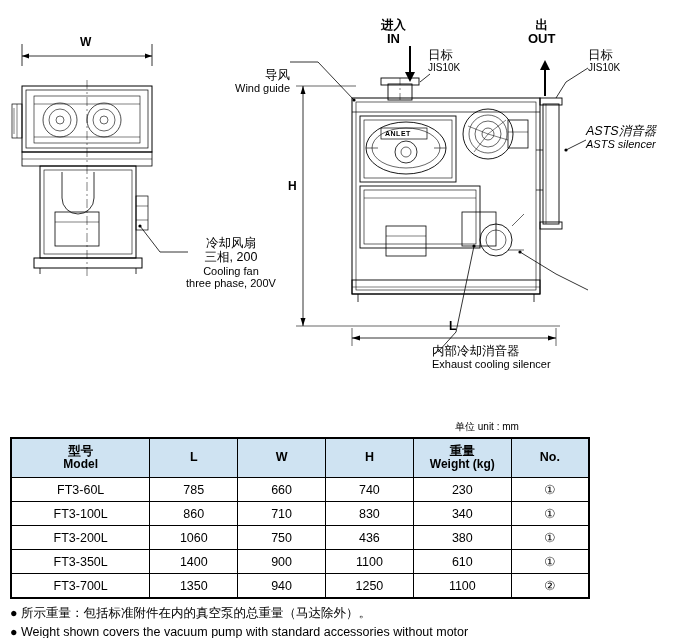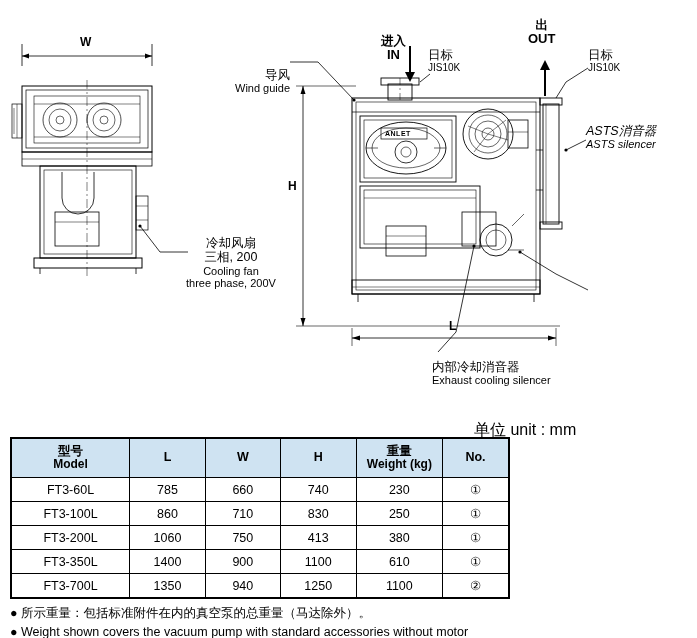--- a/index.html
+++ b/index.html
@@ -15,26 +15,26 @@
   .lbl{font-size:12px;line-height:1.15;white-space:nowrap;}
   .lbl .cn{font-size:12.5px;}
   .lbl .en{font-size:11px;}
   .b{font-weight:bold;}
   .center{text-align:center;}
 
   
   #drawing{left:0;top:0;width:697px;height:400px;}
 
   
-  #unit-note{left:474px;top:420px;font-size:16px;}
+  #unit-note{left:455px;top:420px;font-size:10px;}
   table{
     position:absolute;
     left:10px;top:437px;
     border-collapse:collapse;
-    width:500px;
+    width:580px;
     background:#fff;
   }
   th,td{
     border:1px solid #000;
     text-align:center;
     font-size:12.5px;
     padding:0;
     height:23px;
   }
   thead th{
@@ -201,21 +201,21 @@
   
   <div class="abs lbl b center" style="left:80px;top:36px;font-size:12px;">W</div>
   <div class="abs lbl b center" style="left:288px;top:180px;font-size:12px;">H</div>
   <div class="abs lbl b center" style="left:449px;top:320px;font-size:12px;">L</div>
 
   <div class="abs lbl" style="left:235px;top:68px;text-align:right;">
     <div class="cn">导风</div>
     <div class="en">Wind guide</div>
   </div>
 
-  <div class="abs lbl b center" style="left:381px;top:18px;margin-top:16px;">
+  <div class="abs lbl b center" style="left:381px;top:18px;">
     <div class="cn b">进入</div>
     <div class="b" style="font-size:13px;">IN</div>
   </div>
 
   <div class="abs lbl" style="left:428px;top:48px;">
     <div class="cn">日标</div>
     <div style="font-size:10px;">JIS10K</div>
   </div>
 
   <div class="abs lbl b center" style="left:528px;top:18px;">
@@ -234,21 +234,21 @@
   </div>
 
   <div class="abs lbl center" style="left:186px;top:236px;">
     <div class="cn">冷却风扇</div>
     <div class="cn">三相, 200</div>
     <div class="en">Cooling fan</div>
     <div class="en">three phase, 200V</div>
   </div>
 
 
-  <div class="abs lbl" style="left:432px;top:344px;margin-top:16px;">
+  <div class="abs lbl" style="left:432px;top:344px;">
     <div class="cn">内部冷却消音器</div>
     <div class="en">Exhaust cooling silencer</div>
   </div>
 
   <div class="abs" style="left:385px;top:130px;font-size:7px;letter-spacing:0.5px;font-weight:bold;">ANLET</div>
 </div>
 
 <div class="abs" id="unit-note">单位 unit : mm</div>
 
 <table>
@@ -283,28 +283,28 @@
       <td>660</td>
       <td>740</td>
       <td>230</td>
       <td>①</td>
     </tr>
     <tr>
       <td>FT3-100L</td>
       <td>860</td>
       <td>710</td>
       <td>830</td>
-      <td>250</td>
+      <td>340</td>
       <td>①</td>
     </tr>
     <tr>
       <td>FT3-200L</td>
       <td>1060</td>
       <td>750</td>
-      <td>413</td>
+      <td>436</td>
       <td>380</td>
       <td>①</td>
     </tr>
     <tr>
       <td>FT3-350L</td>
       <td>1400</td>
       <td>900</td>
       <td>1100</td>
       <td>610</td>
       <td>①</td>

